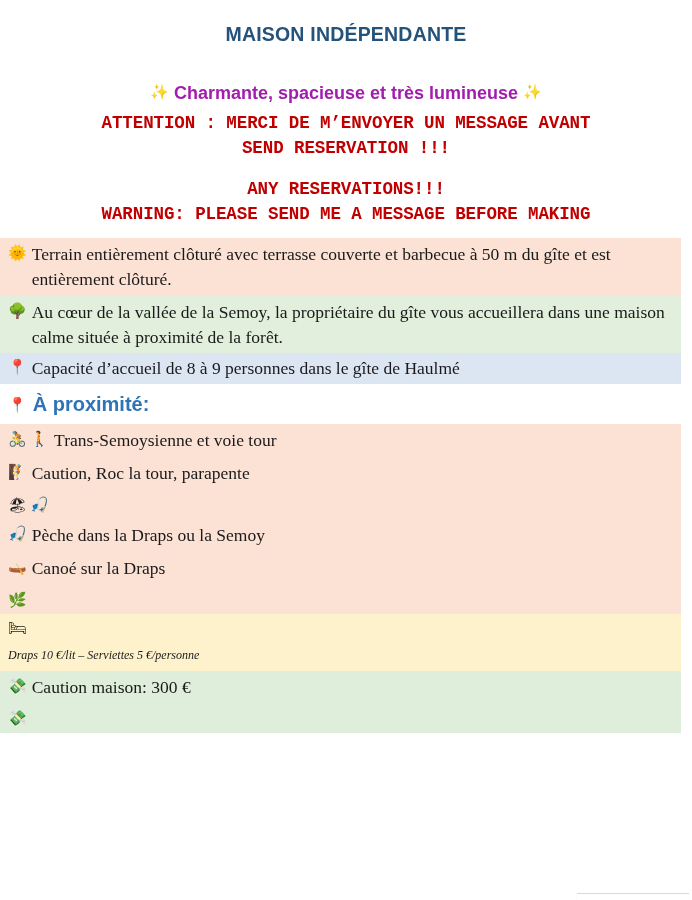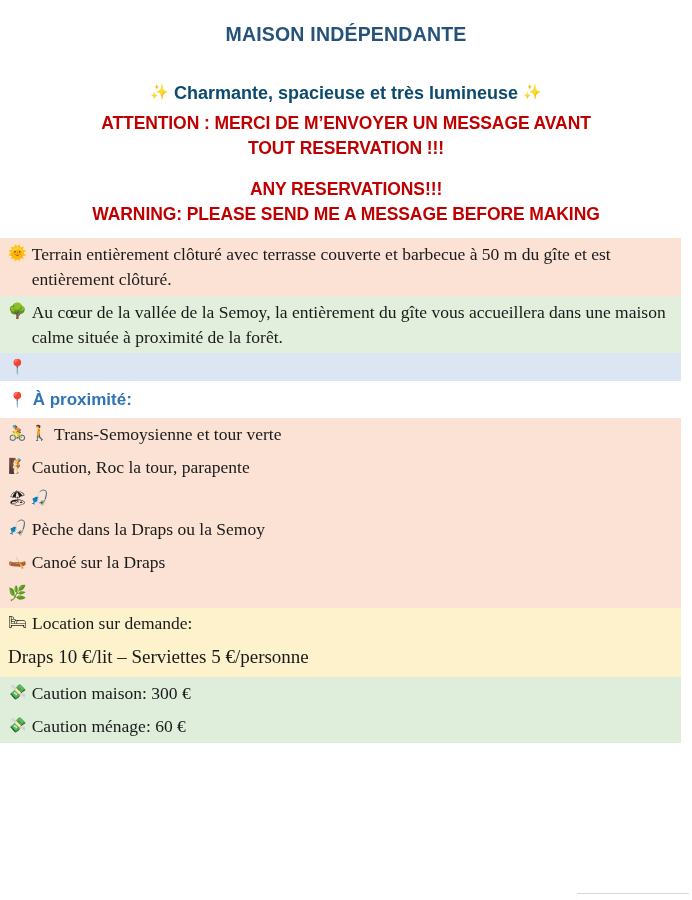--- a/index.html
+++ b/index.html
@@ -38,32 +38,32 @@
     color: #24527a;
     margin: 0;
     line-height: 1.25;
   }
 
   .subtitle-row {
     margin-top: 36px;
     font-family: "Liberation Sans", "DejaVu Sans", sans-serif;
     font-weight: bold;
     font-size: 18px;
-    color: #0c4a6e;
+    color: #a21caf;
     line-height: 1.3;
     white-space: nowrap;
   }
   .subtitle-row .spark {
     font-size: 15px;
     vertical-align: 2px;
     padding: 0 5px;
   }
 
   .warn {
-    font-family: Liberation Sans, sans-serif;
+    font-family: Liberation Mono, monospace;
     font-weight: bold;
     color: #c00000;
     font-size: 17.5px;
     line-height: 1.42;
     margin: 0 auto;
     width: 600px;
     letter-spacing: -0.1px;
   }
   .warn.fr { margin-top: 5px; }
   .warn.en { margin-top: 17px; }
@@ -112,28 +112,29 @@
     align-items: center;
     padding: 9px 8px 8px 8px;
   }
   .heading-row .ico {
     font-size: 15px;
     padding-right: 6px;
   }
   .heading-row .txt {
     font-family: "Liberation Sans", "DejaVu Sans", sans-serif;
     font-weight: bold;
-    font-size: 17px;
+    font-size: 20px;
     color: #2f74b5;
   }
 
   .plain-row {
     padding: 6px 0 6px 8px;
-    font-size: 19px;
-    line-height: 1.42;
+    font-size: 12px;
+    line-height: 1.42;
+    font-style: italic;
   }
 
   
   .bottom-sliver {
     position: absolute;
     left: 577px;
     top: 893px;
     width: 112px;
     height: 7px;
     background: #ffffff;
@@ -149,21 +150,21 @@
   <div class="header">
 
     <div class="doc-title">MAISON INDÉPENDANTE</div>
 
     <div class="subtitle-row">
       <span class="spark">✨</span><span>Charmante, spacieuse et très lumineuse</span><span class="spark">✨</span>
     </div>
 
     <div class="warn fr">
       <div>ATTENTION : MERCI DE M’ENVOYER UN MESSAGE AVANT</div>
-      <div>TOUT RESERVATION !!!</div>
+      <div>SEND RESERVATION !!!</div>
     </div>
 
     <div class="warn en">
       <div>ANY RESERVATIONS!!!</div>
       <div>WARNING: PLEASE SEND ME A MESSAGE BEFORE MAKING</div>
     </div>
 
   </div>
 
   <div class="bands">
@@ -171,42 +172,43 @@
     <div class="band band-peach">
       <div class="row">
         <span class="ico">🌞</span>
         <span class="txt">Terrain entièrement clôturé avec terrasse couverte et barbecue à 50 m du gîte et est entièrement clôturé.</span>
       </div>
     </div>
 
     <div class="band band-green">
       <div class="row">
         <span class="ico">🌳</span>
-        <span class="txt">Au cœur de la vallée de la Semoy, la entièrement du gîte vous accueillera dans une maison calme située à proximité de la forêt.</span>
+        <span class="txt">Au cœur de la vallée de la Semoy, la propriétaire du gîte vous accueillera dans une maison calme située à proximité de la forêt.</span>
       </div>
     </div>
 
     <div class="band band-blue">
       <div class="row tight">
         <span class="ico">📍</span>
+        <span class="txt">Capacité d’accueil de 8 à 9 personnes dans le gîte de Haulmé</span>
       </div>
     </div>
 
     <div class="band band-white">
       <div class="heading-row">
         <span class="ico">📍</span>
         <span class="txt">À proximité:</span>
       </div>
     </div>
 
     <div class="band band-peach">
 
       <div class="row">
         <span class="ico">🚴 🚶</span>
-        <span class="txt">Trans-Semoysienne et tour verte</span>
+        <span class="txt">Trans-Semoysienne et voie tour</span>
       </div>
 
       <div class="row">
         <span class="ico">🧗</span>
         <span class="txt">Caution, Roc la tour, parapente</span>
       </div>
 
       <div class="row">
         <span class="ico">🏖 🎣</span>
       </div>
@@ -223,33 +225,31 @@
 
       <div class="row">
         <span class="ico">🌿</span>
       </div>
 
     </div>
 
     <div class="band band-yellow">
       <div class="row tight">
         <span class="ico">🛏</span>
-        <span class="txt">Location sur demande:</span>
       </div>
       <div class="plain-row">Draps 10 €/lit – Serviettes 5 €/personne</div>
     </div>
 
     <div class="band band-mint">
       <div class="row">
         <span class="ico">💸</span>
         <span class="txt">Caution maison: 300 €</span>
       </div>
       <div class="row">
         <span class="ico">💸</span>
-        <span class="txt">Caution ménage: 60 €</span>
       </div>
     </div>
 
   </div>
 
   <div class="bottom-sliver"></div>
 
 </div>
 
 </body></html>

